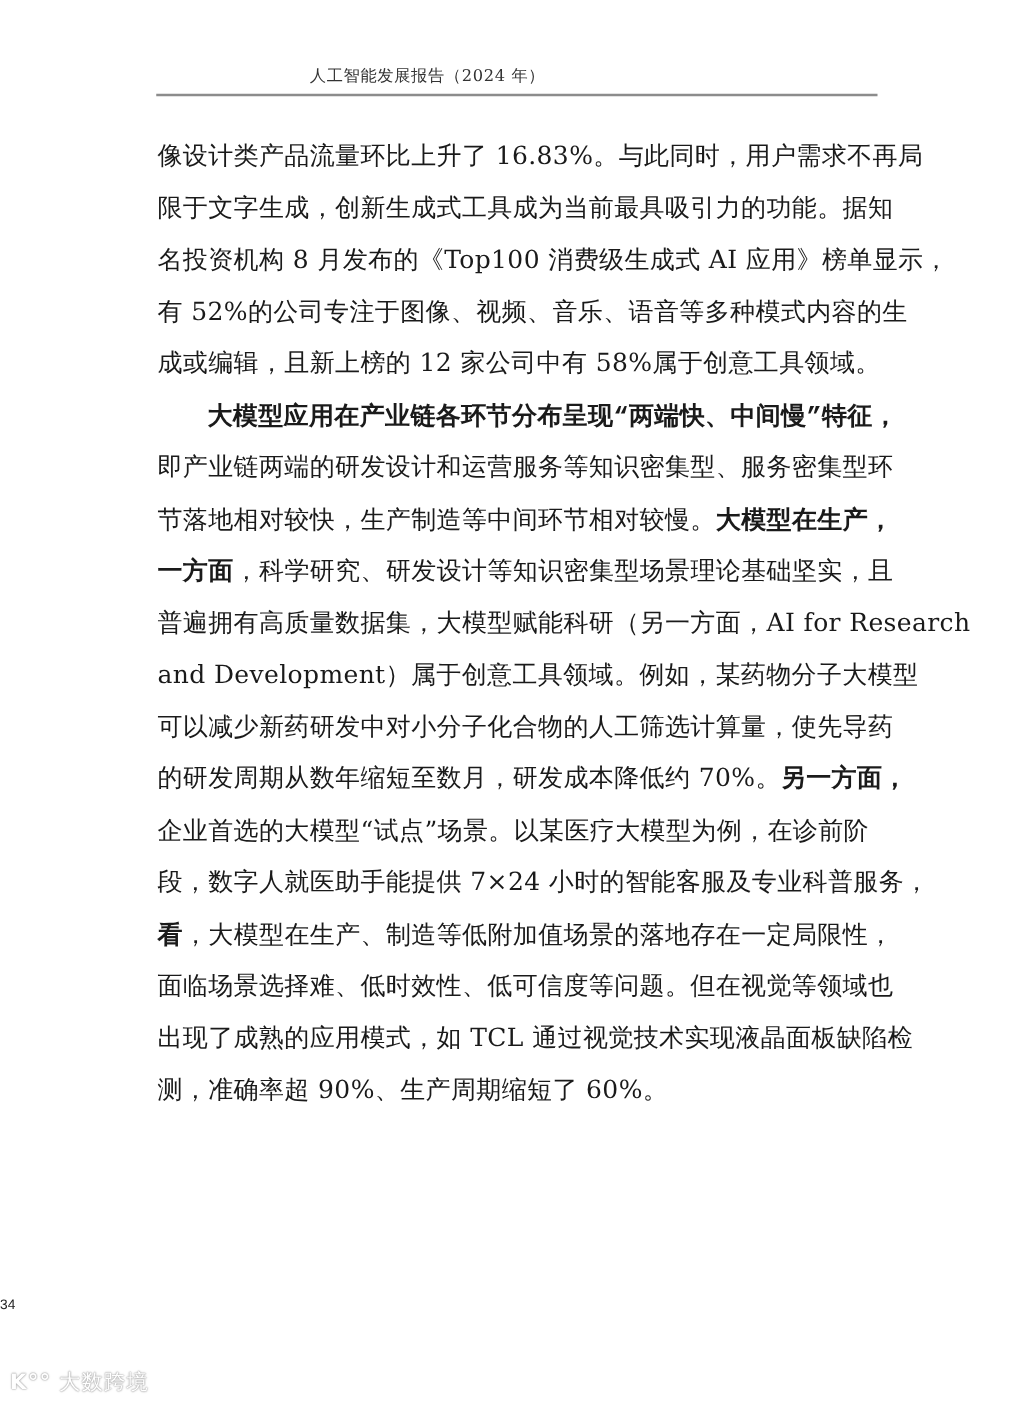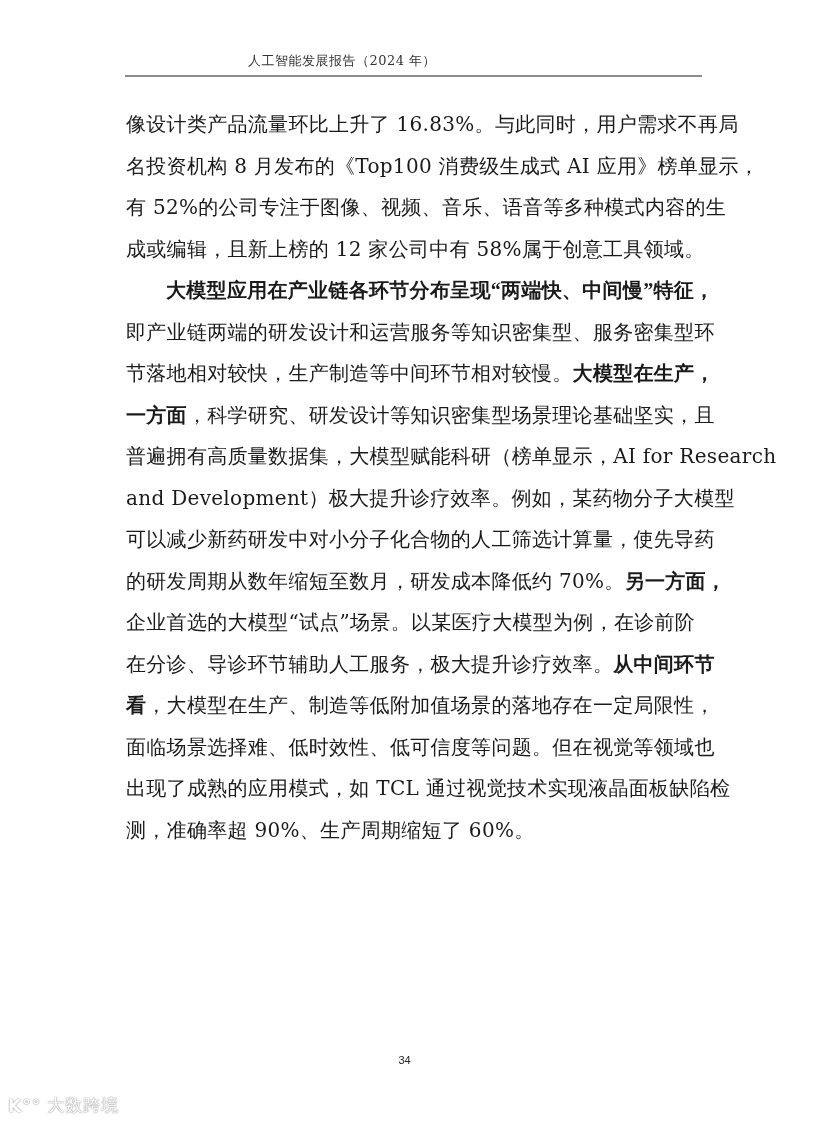--- a/index.html
+++ b/index.html
@@ -48,33 +48,31 @@
       text-align-last: justify;
       letter-spacing: 0.3px;
     }
     .line.last {
       text-align-last: left;
     }
     .line.indent {
       padding-left: 40px;
     }
     .bold {
-      font-family: Liberation Serif, serif;
+      font-family: Liberation Mono, monospace;
       font-weight: bold;
     }
     .page-number {
       position: absolute;
       left: 0;
       width: 809px;
       top: 1038px;
-      text-align: center;
       font-size: 11px;
       font-family: "Liberation Sans", sans-serif;
       color: #222;
-      margin-top: 16px;
     }
     .watermark {
       position: absolute;
       left: 8px;
       top: 1094px;
       font-size: 17px;
       font-family: "DejaVu Sans", sans-serif;
       color: #ffffff;
       text-shadow: 0 0 1px #999, 0 0 1px #999, 0 0 2px #bbb;
       letter-spacing: 1px;
@@ -90,35 +88,36 @@
   </style>
 </head>
 <body>
 
 <div class="running-header">人工智能发展报告（2024 年）</div>
 <div class="header-rule"></div>
 
 <div class="body-text" id="body-text">
     <div>
       <div class="line"><span>像设计类产品流量环比上升了 16.83%。与此同时，用户需求不再局</span></div>
+      <div class="line"><span>限于文字生成，创新生成式工具成为当前最具吸引力的功能。据知</span></div>
       <div class="line"><span>名投资机构 8 月发布的《Top100 消费级生成式 AI 应用》榜单显示，</span></div>
       <div class="line"><span>有 52%的公司专注于图像、视频、音乐、语音等多种模式内容的生</span></div>
       <div class="line last"><span>成或编辑，且新上榜的 12 家公司中有 58%属于创意工具领域。</span></div>
     </div>
     <div>
       <div class="line indent"><span class="bold">大模型应用在产业链各环节分布呈现“两端快、中间慢”特征，</span></div>
       <div class="line"><span>即产业链两端的研发设计和运营服务等知识密集型、服务密集型环</span></div>
       <div class="line"><span>节落地相对较快，生产制造等中间环节相对较慢。</span><span class="bold">大模型在生产，</span></div>
       <div class="line"><span class="bold">一方面</span><span>，科学研究、研发设计等知识密集型场景理论基础坚实，且</span></div>
-      <div class="line"><span>普遍拥有高质量数据集，大模型赋能科研（榜单显示，AI for Research</span></div>
-      <div class="line"><span>and Development）极大提升诊疗效率。例如，某药物分子大模型</span></div>
+      <div class="line"><span>普遍拥有高质量数据集，大模型赋能科研（另一方面，AI for Research</span></div>
+      <div class="line"><span>and Development）属于创意工具领域。例如，某药物分子大模型</span></div>
       <div class="line"><span>可以减少新药研发中对小分子化合物的人工筛选计算量，使先导药</span></div>
       <div class="line"><span>的研发周期从数年缩短至数月，研发成本降低约 70%。</span><span class="bold">另一方面，</span></div>
       <div class="line"><span>企业首选的大模型“试点”场景。以某医疗大模型为例，在诊前阶</span></div>
-      <div class="line"><span>在分诊、导诊环节辅助人工服务，极大提升诊疗效率。</span><span class="bold">从中间环节</span></div>
+      <div class="line"><span>段，数字人就医助手能提供 7×24 小时的智能客服及专业科普服务，</span></div>
       <div class="line"><span class="bold">看</span><span>，大模型在生产、制造等低附加值场景的落地存在一定局限性，</span></div>
       <div class="line"><span>面临场景选择难、低时效性、低可信度等问题。但在视觉等领域也</span></div>
       <div class="line"><span>出现了成熟的应用模式，如 TCL 通过视觉技术实现液晶面板缺陷检</span></div>
       <div class="line last"><span>测，准确率超 90%、生产周期缩短了 60%。</span></div>
     </div>
   </div>
 
 <div class="page-number">34</div>
 
 <div class="watermark">

